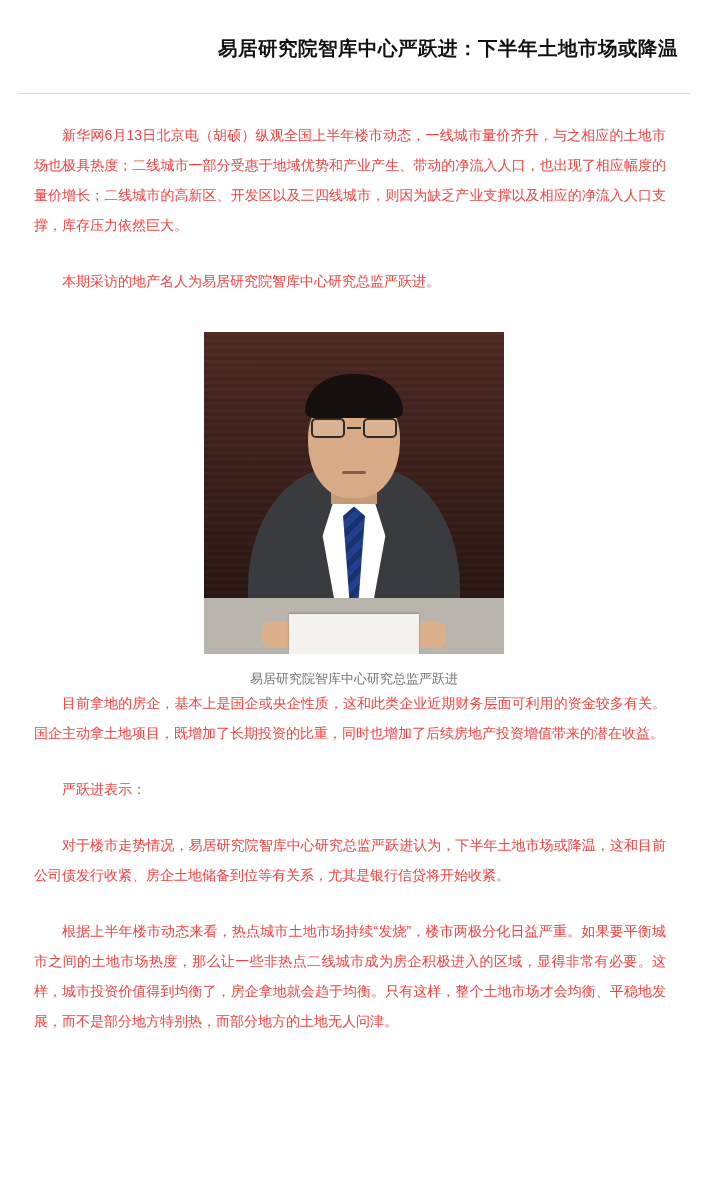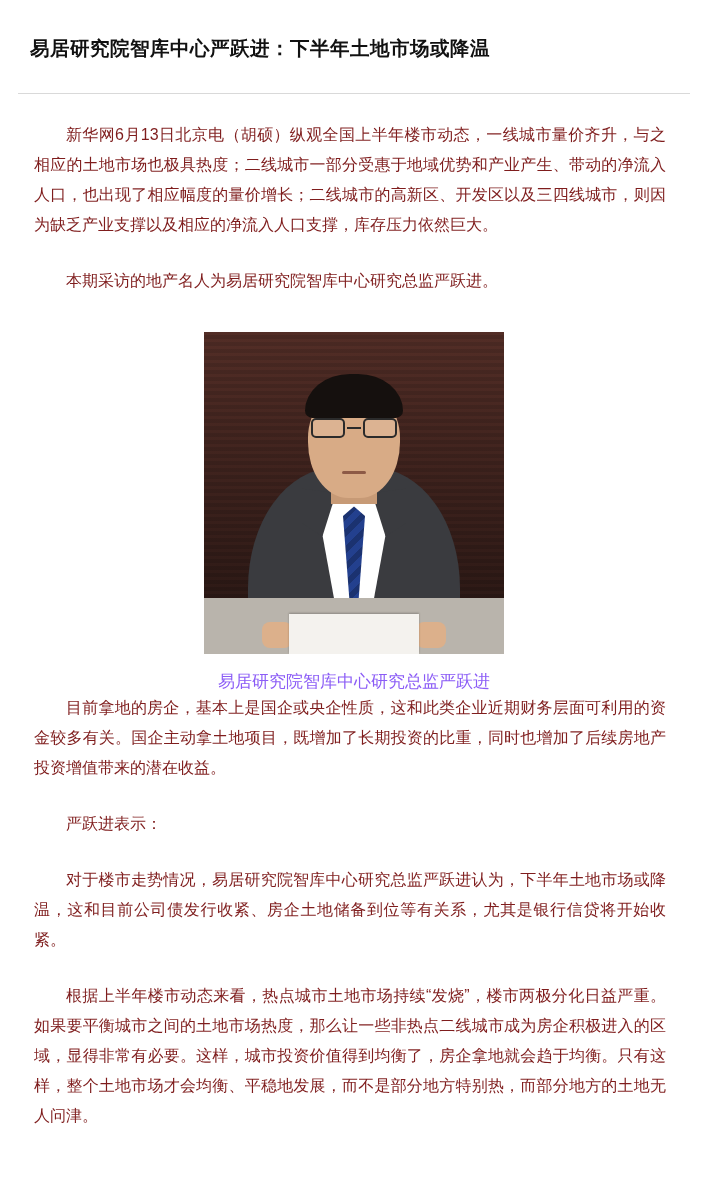--- a/index.html
+++ b/index.html
@@ -14,41 +14,41 @@
     color: #1a1a1a;
   }
   .page {
     width: 708px;
     min-height: 1187px;
     box-sizing: border-box;
     background: #ffffff;
     position: relative;
   }
   .article-title {
-    text-align: left;
+    text-align: right;
     font-family: "Liberation Serif", serif;
     font-size: 19.5px;
     font-weight: bold;
     letter-spacing: 0.5px;
     color: #111111;
     padding: 22px 30px 18px 30px;
     line-height: 1.4;
   }
   .title-rule {
     height: 1px;
     background: #d9d9d9;
     margin: 0 18px 26px 18px;
   }
   .body-wrap {
     padding: 0 34px 0 34px;
   }
   p.para {
-    font-size: 16px;
+    font-size: 14px;
     line-height: 30px;
-    color: #7f1d1d;
+    color: #ef4444;
     margin: 0 8px 26px 0;
     text-align: justify;
     text-justify: inter-ideograph;
     text-indent: 2em;
     font-family: "Liberation Sans", sans-serif;
   }
   .figure {
     margin: 36px 0 0 0;
     text-align: center;
   }
@@ -219,22 +219,22 @@
     bottom: 6px;
     width: 30px;
     height: 26px;
     background: #dcb08b;
     border-radius: 8px;
   }
   .photo .hand-l { left: 50%; margin-left: -92px; }
   .photo .hand-r { left: 50%; margin-left: 62px; }
 
   .figure-caption {
-    font-size: 17px;
-    color: #8b5cf6;
+    font-size: 13px;
+    color: #737373;
     margin-top: 16px;
     text-align: center;
     font-family: "Liberation Sans", sans-serif;
   }
   .after-figure {
     margin-top: 34px;
   }
 </style>
 </head>
 <body>

